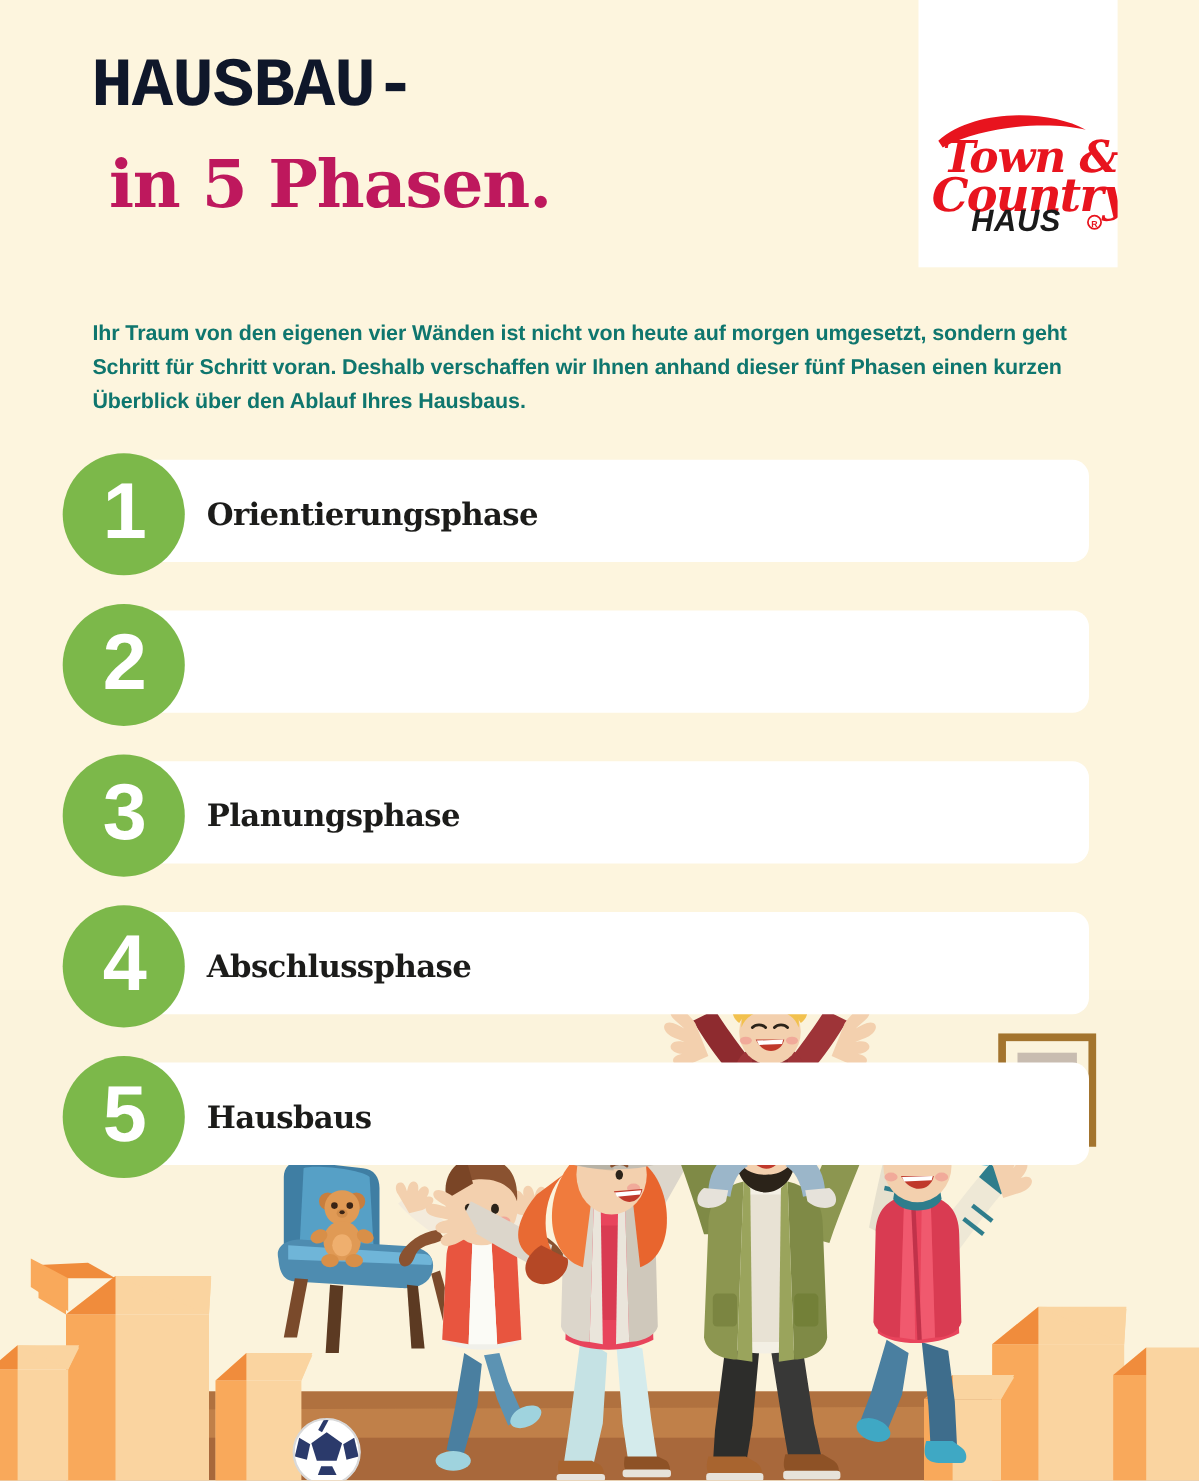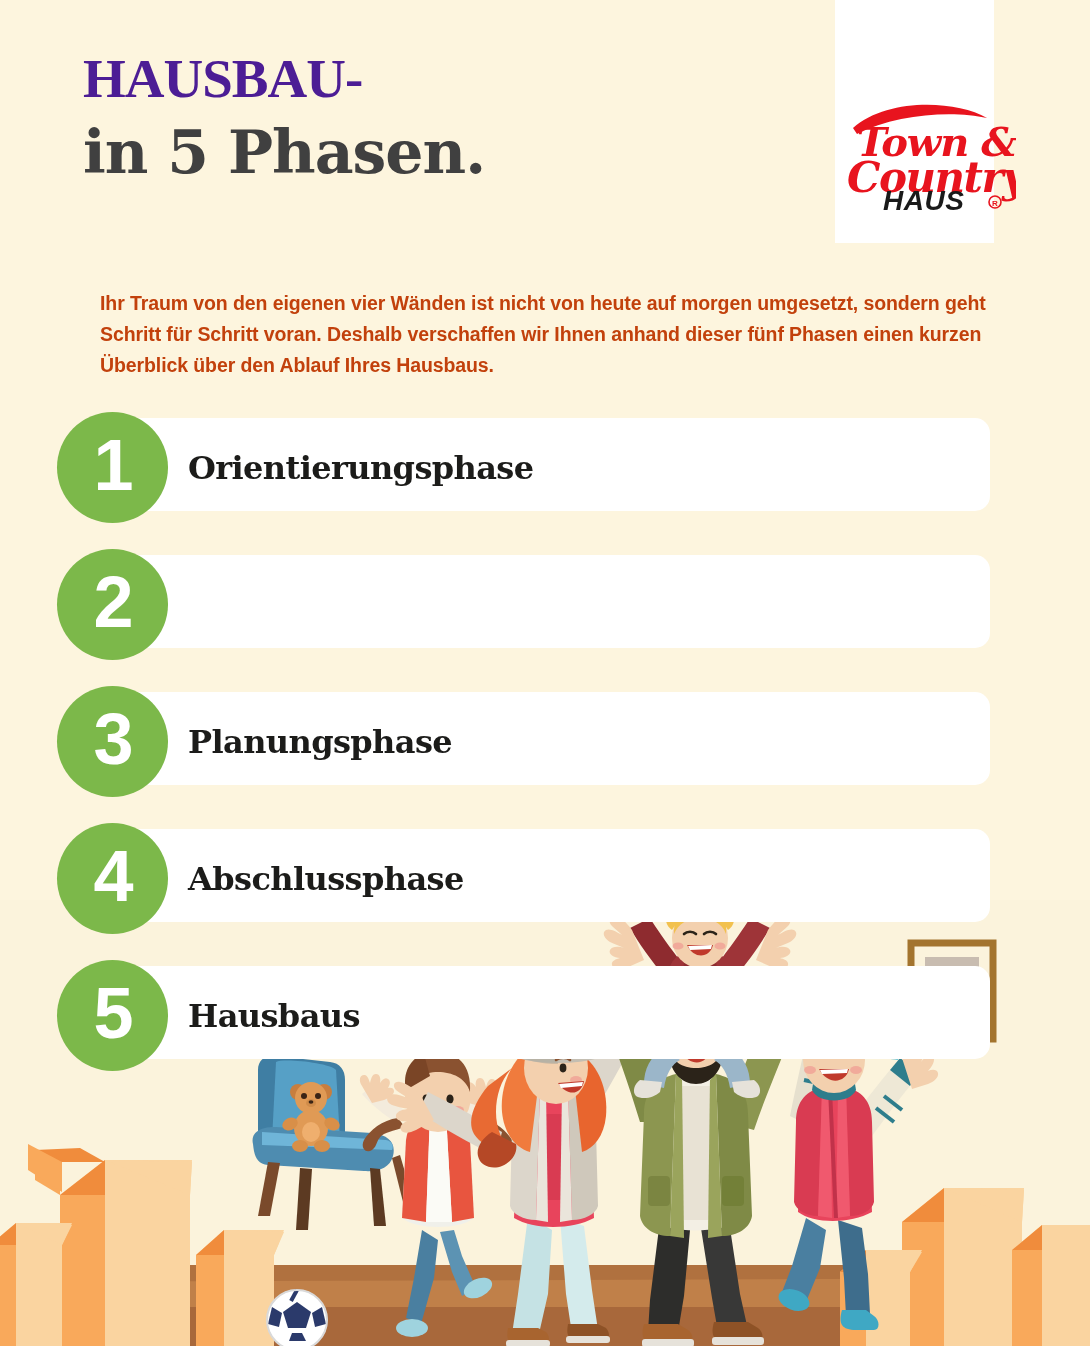--- a/index.html
+++ b/index.html
@@ -7,56 +7,56 @@
     width:1090px;height:1346px;
     background:#FDF5DE;
     font-family:"Liberation Sans", sans-serif;
     overflow:hidden;
     position:relative;
   }
   #page{position:relative;width:1090px;height:1346px;overflow:hidden;background:#FDF5DE;}
 
   
   .logo-box{
-    position:absolute;left:835px;top:0;width:159px;height:243px;
+    position:absolute;left:835px;top:0;width:181px;height:243px;
     background:#FFFFFF;
     z-index:6;
   }
   .logo-svg{position:absolute;left:0;top:88px;width:181px;height:130px;}
 
   
   .title-wrap{position:absolute;left:83px;top:42px;z-index:5;}
   .title-1{
-    font-family:Liberation Serif, serif;
+    font-family:Liberation Mono, monospace;
     font-weight:bold;
-    font-size:55px;
+    font-size:63px;
     line-height:74px;
-    color:#4c1d95;
+    color:#0f172a;
     letter-spacing:-1px;
     margin:0;
     white-space:nowrap;
   }
   .title-2{
     font-family:"DejaVu Serif", serif;
     font-weight:bold;
     font-size:60px;
     line-height:72px;
-    color:#404040;
+    color:#be185d;
     letter-spacing:-1px;
-    margin:0;
+    margin:16px;
     white-space:nowrap;
   }
 
   .intro{
-    position:absolute;left:100px;top:288px;width:905px;
+    position:absolute;left:84px;top:288px;width:905px;
     font-family:"Liberation Sans", sans-serif;
     font-weight:bold;
     font-size:19.5px;
     line-height:31px;
-    color:#c2410c;
+    color:#0f766e;
     z-index:5;
     letter-spacing:-0.1px;
   }
 
   
   .phases{position:absolute;left:0;top:0;width:1090px;height:1346px;z-index:5;}
   .phase-row{position:absolute;left:0;width:1090px;height:112px;}
   .phase-bar{
     position:absolute;left:112px;top:6px;
     width:878px;height:93px;
@@ -78,21 +78,21 @@
     color:#FFFFFF;
     position:relative;
     top:-3px;
     letter-spacing:-2px;
   }
   .phase-label{
     position:absolute;left:188px;top:0;height:111px;
     display:flex;align-items:center;
     font-family:"DejaVu Serif", serif;
     font-weight:bold;
-    font-size:32px;
+    font-size:28px;
     color:#1C1C1A;
     letter-spacing:-0.6px;
     white-space:nowrap;
   }
 
   
   .illu{position:absolute;left:0;top:900px;width:1090px;height:446px;z-index:3;}
   .illu svg{display:block;}
 </style>
 </head>

